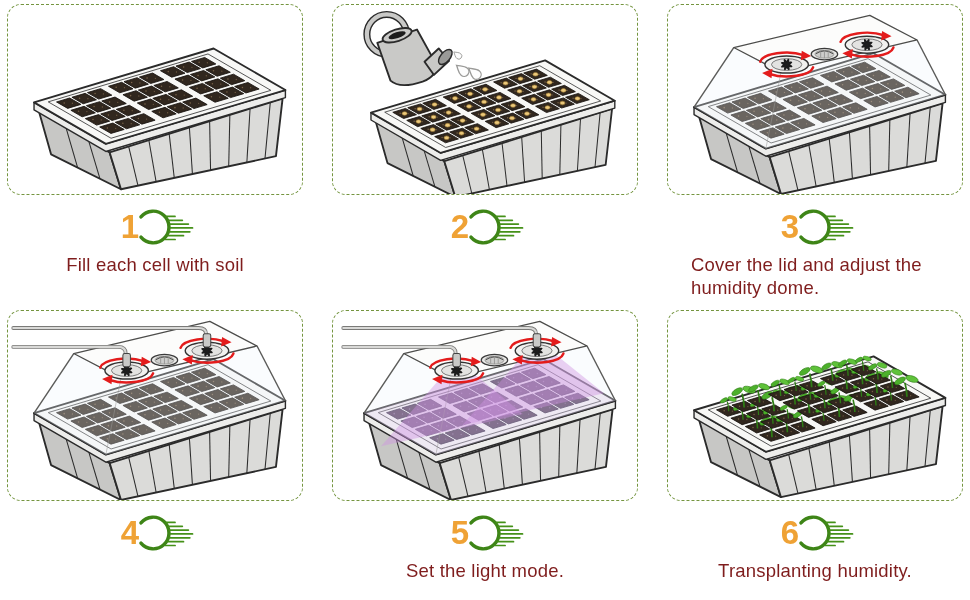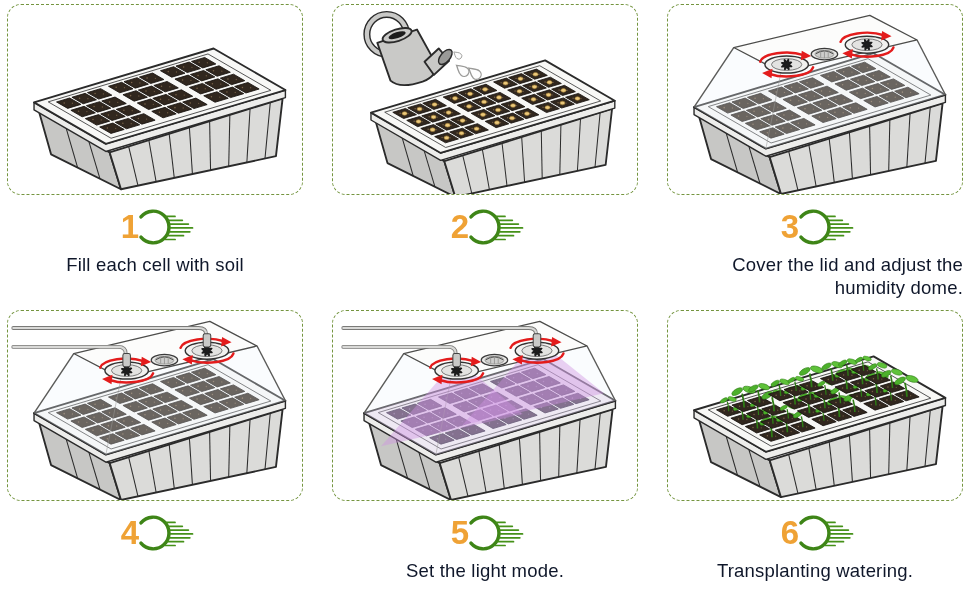--- a/index.html
+++ b/index.html
@@ -5,22 +5,22 @@
   html,body{margin:0;padding:0;background:#ffffff;width:970px;height:600px;overflow:hidden;}
   main.sheet{display:grid;grid-template-columns:296px 306px 296px;column-gap:29px;row-gap:10px;padding:4px 7px;box-sizing:border-box;width:970px;}
   .panel{display:flex;flex-direction:column;align-items:center;}
   .art{width:100%;height:191px;border:1px dashed #74953f;border-radius:14px;box-sizing:border-box;background:#ffffff;overflow:hidden;}
   svg.illu{width:100%;height:100%;display:block;}
   .badge{position:relative;width:94px;height:50px;margin-top:7px;flex:none;}
   .badge svg{position:absolute;left:0;top:0;width:100%;height:100%;}
   .num{position:absolute;left:5px;top:0;width:34px;height:50px;line-height:49px;text-align:center;
        font-family:"Liberation Sans",sans-serif;font-size:33px;font-weight:bold;color:#efa235;}
   .caption{margin:2px 0 0;min-height:40px;font-family:"Liberation Sans",sans-serif;font-weight:500;
-           font-size:18.5px;line-height:1.24;color:#0f172a;text-align:center;letter-spacing:.2px;}
-  .cap-left{text-align:right;align-self:flex-start;padding-left:24px;}
+           font-size:18.5px;line-height:1.24;color:#7f1d1d;text-align:center;letter-spacing:.2px;}
+  .cap-left{text-align:left;align-self:flex-start;padding-left:24px;}
 </style>
 </head>
 <body>
 
 <main class="sheet">
 
   <section class="panel">
     <div class="art">
       <svg class="illu" viewBox="0 0 300 200">
           <polygon points="27.0,112.0 102.0,156.0 114.0,195.0 40.0,158.0" fill="#c7c7c5" stroke="#2b2b2b" stroke-width="2" stroke-linejoin="round"></polygon>
@@ -1310,16 +1310,16 @@
             <line x1="56.4" y1="19" x2="70.4" y2="19"></line>
             <line x1="57.7" y1="23" x2="76.7" y2="23"></line>
             <line x1="58" y1="27" x2="81" y2="27"></line>
             <line x1="57.2" y1="31" x2="78.2" y2="31"></line>
             <line x1="55.6" y1="35" x2="71.6" y2="35"></line>
             <line x1="52.9" y1="39" x2="62.9" y2="39"></line>
           </g>
         </svg>
       <span class="num">6</span>
     </div>
-    <p class="caption">Transplanting watering.</p>
+    <p class="caption">Transplanting humidity.</p>
   </section>
 
 </main>
 
 </body></html>

